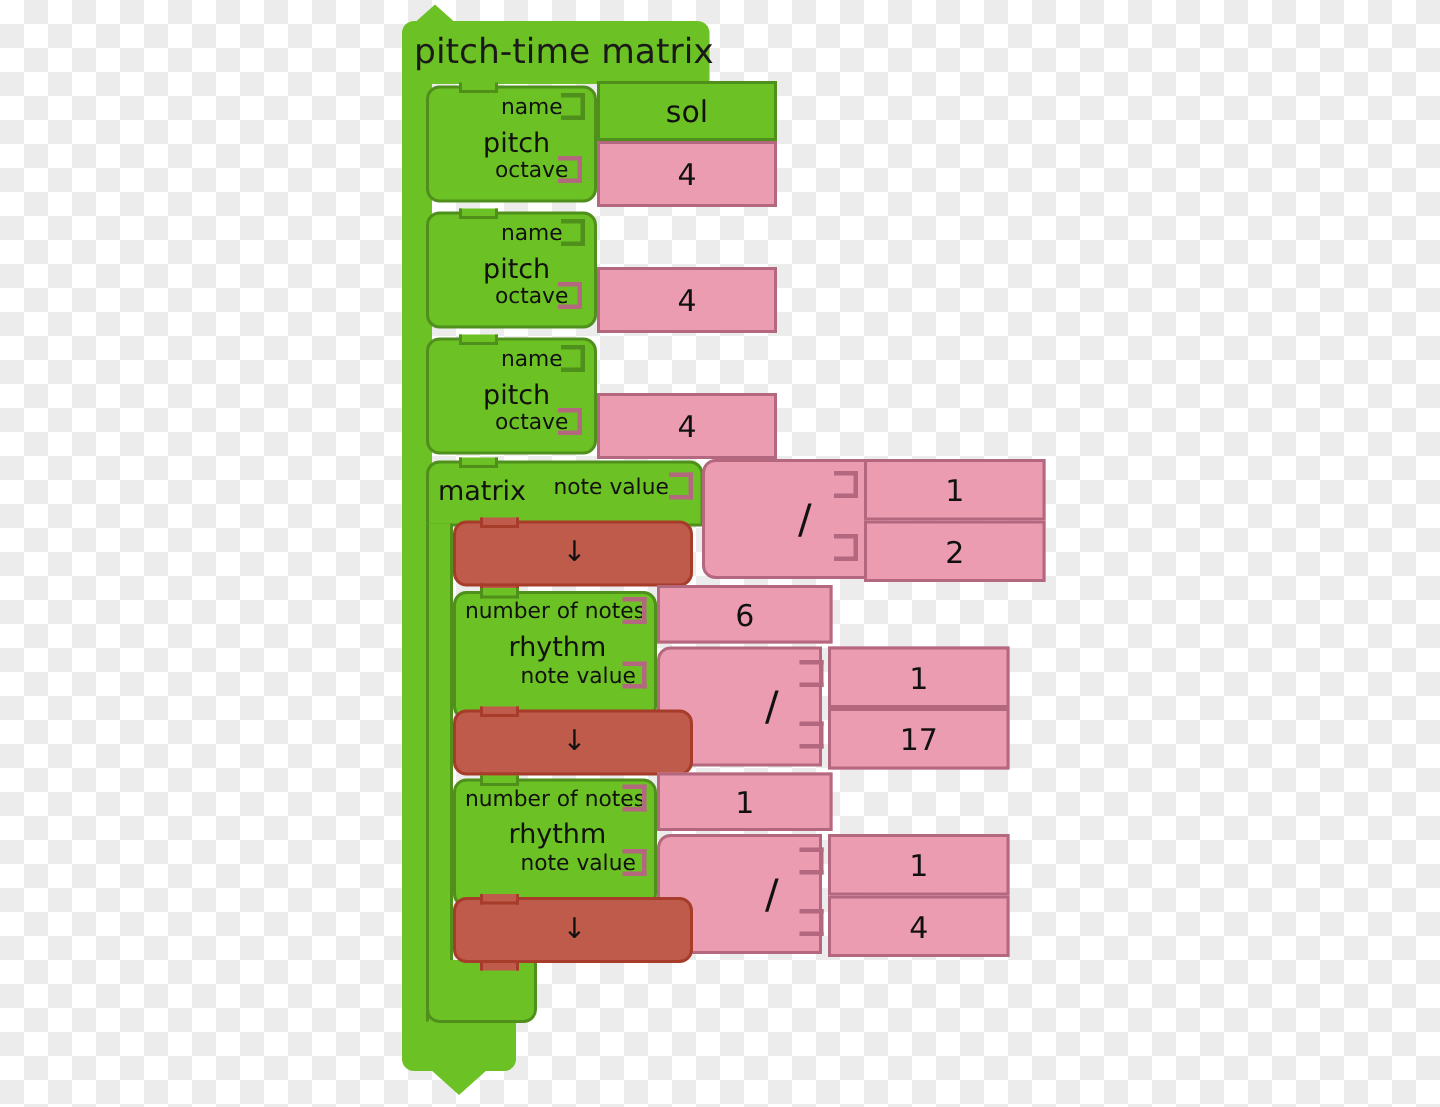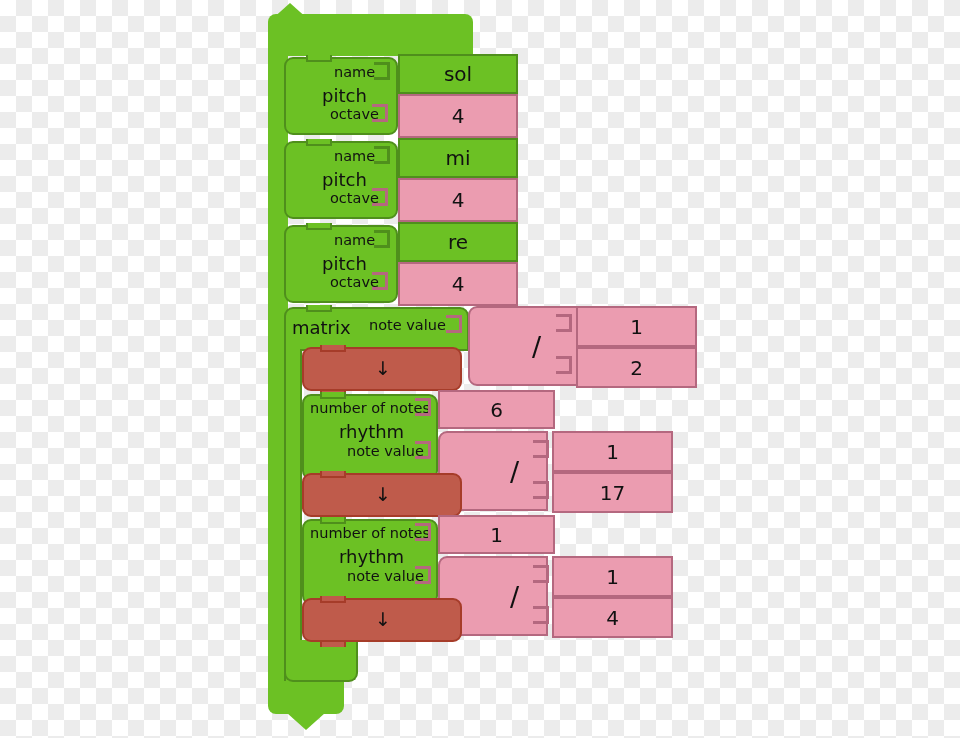--- a/index.html
+++ b/index.html
@@ -89,20 +89,21 @@
   .txt-arrow { font-size: 19px; }
 </style>
 </head>
 <body>
 
 <div id="canvas">
 
   <div class="abs matrix-arrow up" style="left:271px; top:3px;"></div>
 
   <div class="abs matrix-body" style="left:268px; top:14px; width:205px; height:42px; border-radius:8px 8px 0 0;"></div>
+  <div class="abs title-txt" style="left:276px; top:22px;">pitch-time matrix</div>
 
   <div class="abs matrix-body" style="left:268px; top:50px; width:20px; height:640px; border-radius:0;"></div>
 
   <div class="abs matrix-body" style="left:268px; top:672px; width:76px; height:42px; border-radius:0 0 8px 8px;"></div>
   <div class="abs matrix-arrow down" style="left:287px; top:713px;"></div>
 
   <div class="abs blk" style="left:284px; top:57px; width:114px; height:78px;"></div>
   <div class="abs blk sq" style="left:306px; top:55px; width:26px; height:7px; border-top:none;"></div>
 
   <div class="lbl txt-name" style="left:334px; top:64px;">name</div>
@@ -118,34 +119,32 @@
   <div class="abs blk" style="left:284px; top:141px; width:114px; height:78px;"></div>
   <div class="abs blk sq" style="left:306px; top:139px; width:26px; height:7px; border-top:none;"></div>
 
   <div class="lbl txt-name" style="left:334px; top:148px;">name</div>
   <div class="lbl txt-big" style="left:322px; top:169px;">pitch</div>
   <div class="lbl txt-name" style="left:330px; top:190px;">octave</div>
 
   <div class="abs plug" style="left:374px; top:146px; width:16px; height:18px; border:3px solid #4f8f1c; border-left:none;"></div>
   <div class="abs plug" style="left:372px; top:188px; width:16px; height:18px; border:3px solid #b4687f; border-left:none;"></div>
 
-  <div class="abs slot txt-val" style="left:398px; top:138px; width:120px; height:40px; --bg:#6cc124; --bc:#4f8f1c;">mi</div>
   <div class="abs slot txt-val" style="left:398px; top:178px; width:120px; height:44px;">4</div>
 
   <div class="abs blk" style="left:284px; top:225px; width:114px; height:78px;"></div>
   <div class="abs blk sq" style="left:306px; top:223px; width:26px; height:7px; border-top:none;"></div>
 
   <div class="lbl txt-name" style="left:334px; top:232px;">name</div>
   <div class="lbl txt-big" style="left:322px; top:253px;">pitch</div>
   <div class="lbl txt-name" style="left:330px; top:274px;">octave</div>
 
   <div class="abs plug" style="left:374px; top:230px; width:16px; height:18px; border:3px solid #4f8f1c; border-left:none;"></div>
   <div class="abs plug" style="left:372px; top:272px; width:16px; height:18px; border:3px solid #b4687f; border-left:none;"></div>
 
-  <div class="abs slot txt-val" style="left:398px; top:222px; width:120px; height:40px; --bg:#6cc124; --bc:#4f8f1c;">re</div>
   <div class="abs slot txt-val" style="left:398px; top:262px; width:120px; height:44px;">4</div>
 
   <div class="abs blk" style="left:284px; top:307px; width:185px; height:44px; border-radius:9px 9px 0 0;"></div>
   <div class="abs blk sq" style="left:306px; top:305px; width:26px; height:7px; border-top:none;"></div>
 
   <div class="abs blk sq" style="left:284px; top:349px; width:18px; height:332px; border-top:none; border-bottom:none;"></div>
 
   <div class="abs blk" style="left:284px; top:640px; width:74px; height:42px; border-radius:0 0 9px 9px; border-top:none;"></div>
 
   <div class="lbl txt-big" style="left:292px; top:317px;">matrix</div>

